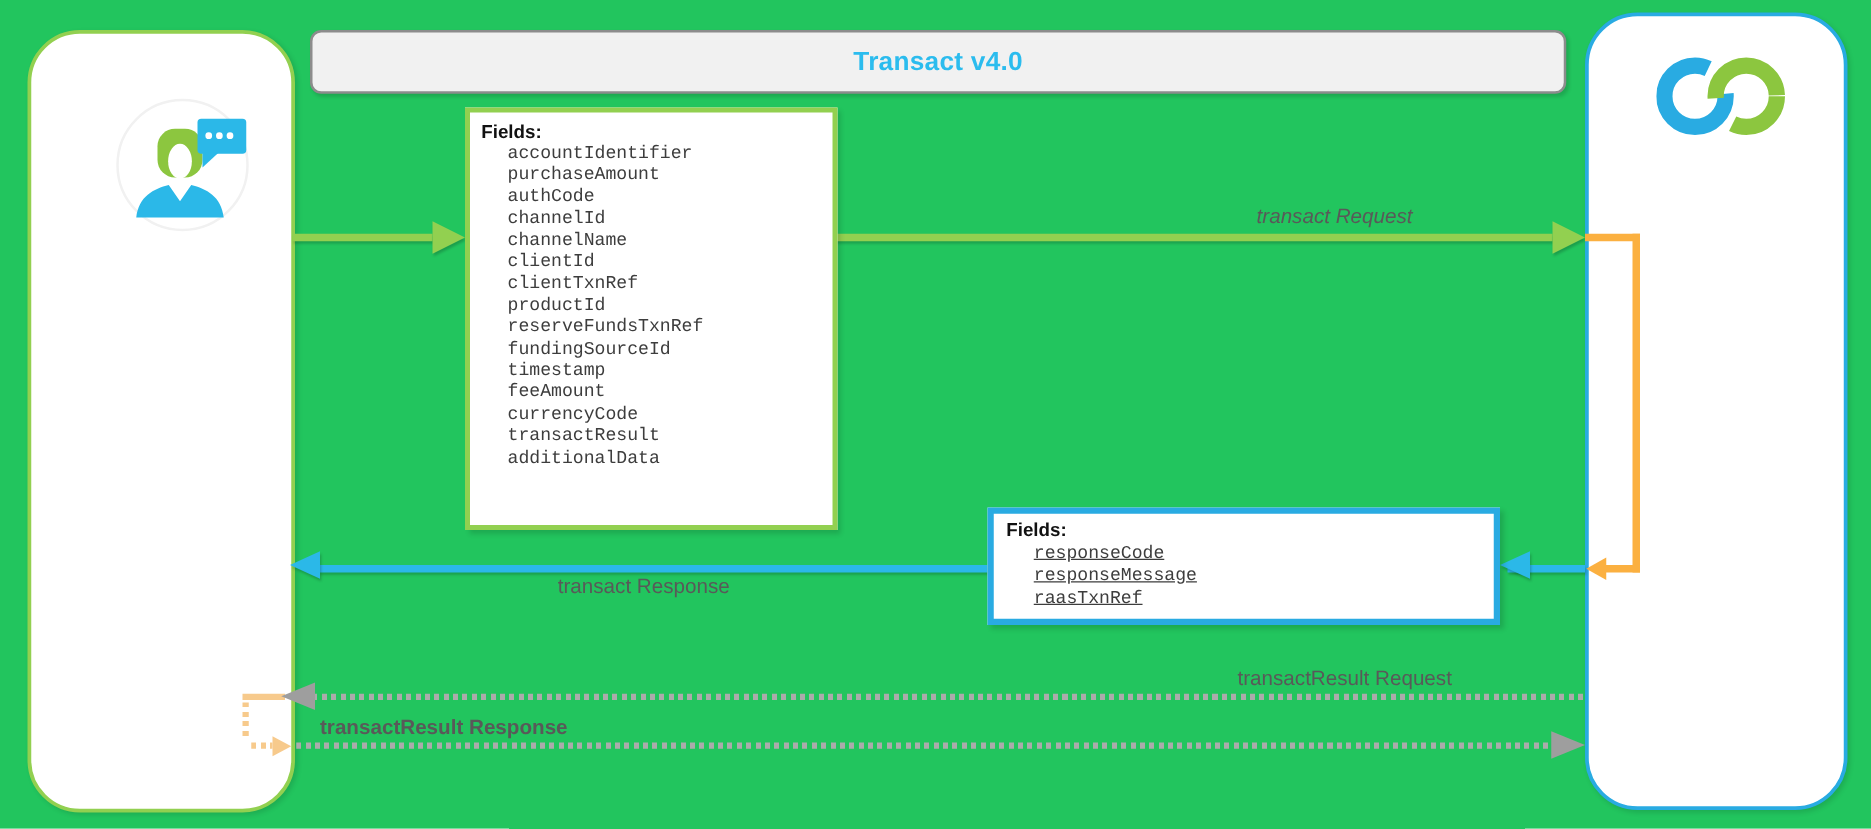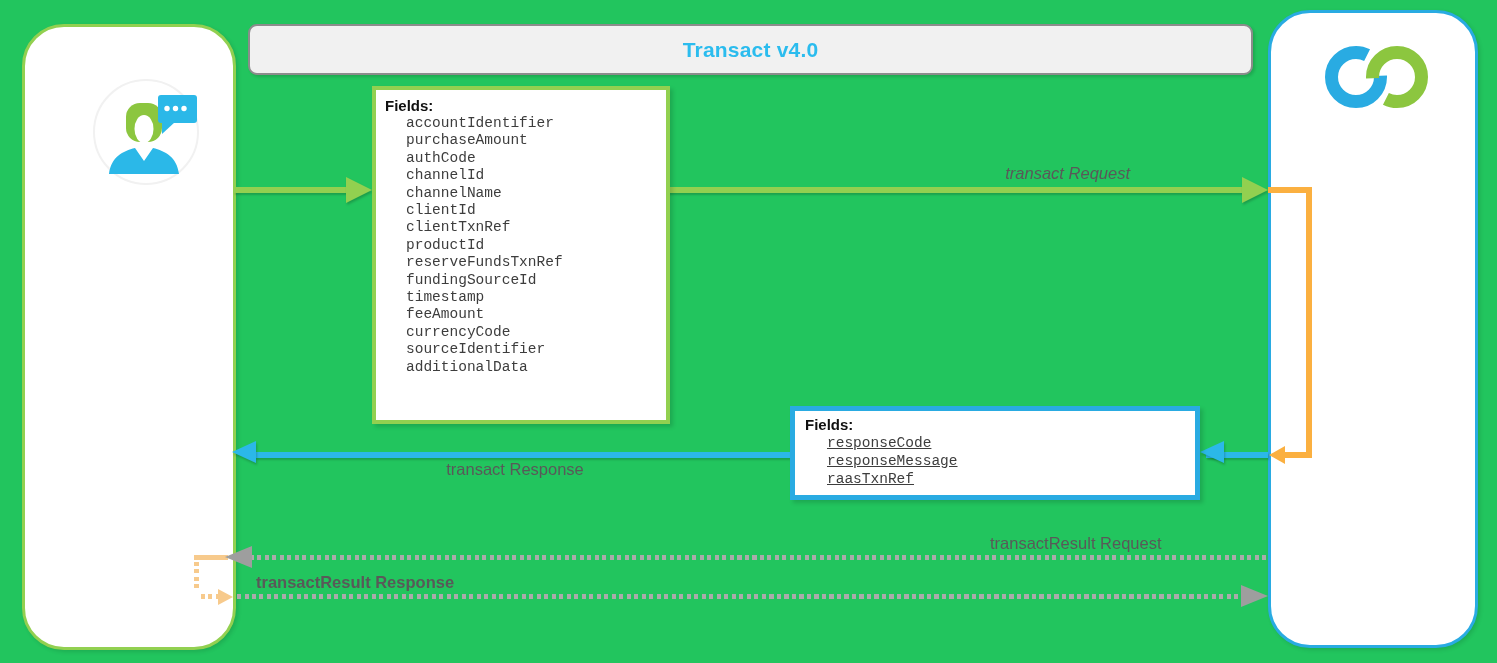--- a/index.html
+++ b/index.html
@@ -147,21 +147,21 @@
         <div>channelId</div>
         <div>channelName</div>
         <div>clientId</div>
         <div>clientTxnRef</div>
         <div>productId</div>
         <div>reserveFundsTxnRef</div>
         <div>fundingSourceId</div>
         <div>timestamp</div>
         <div>feeAmount</div>
         <div>currencyCode</div>
-        <div>sourceIdentifier</div>
+        <div>transactResult</div>
         <div>additionalData</div>
       </div>
   </div>
 
   <div class="fields-box blue-box">
     <div class="fields-heading">Fields:</div>
     <div class="fields-list">
         <div>responseCode</div>
         <div>responseMessage</div>
         <div>raasTxnRef</div>

